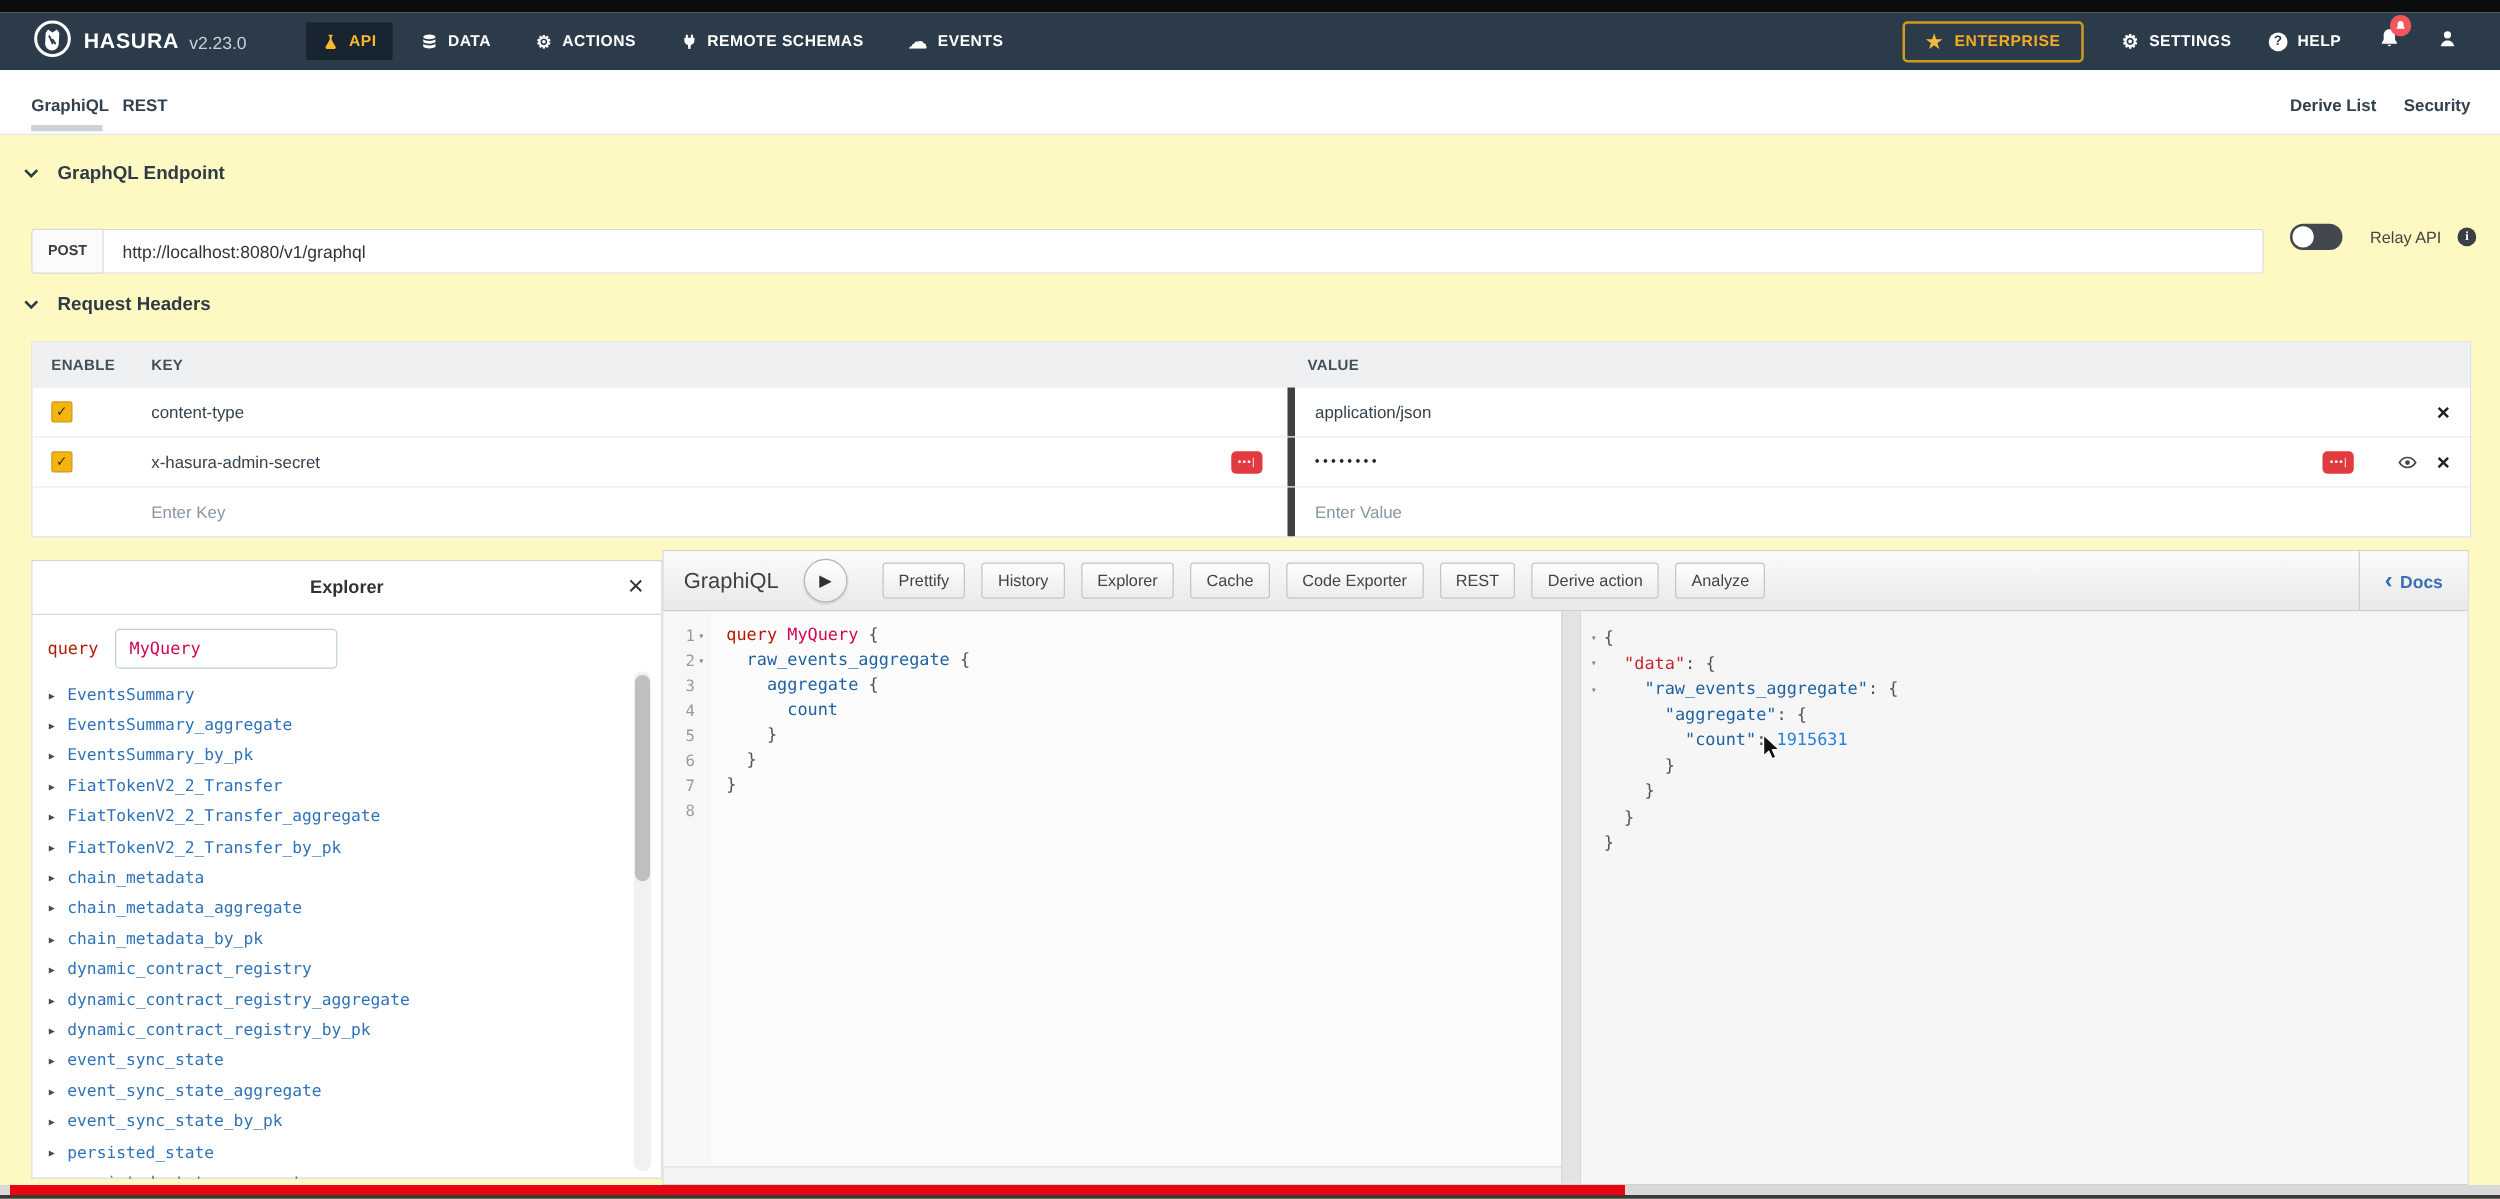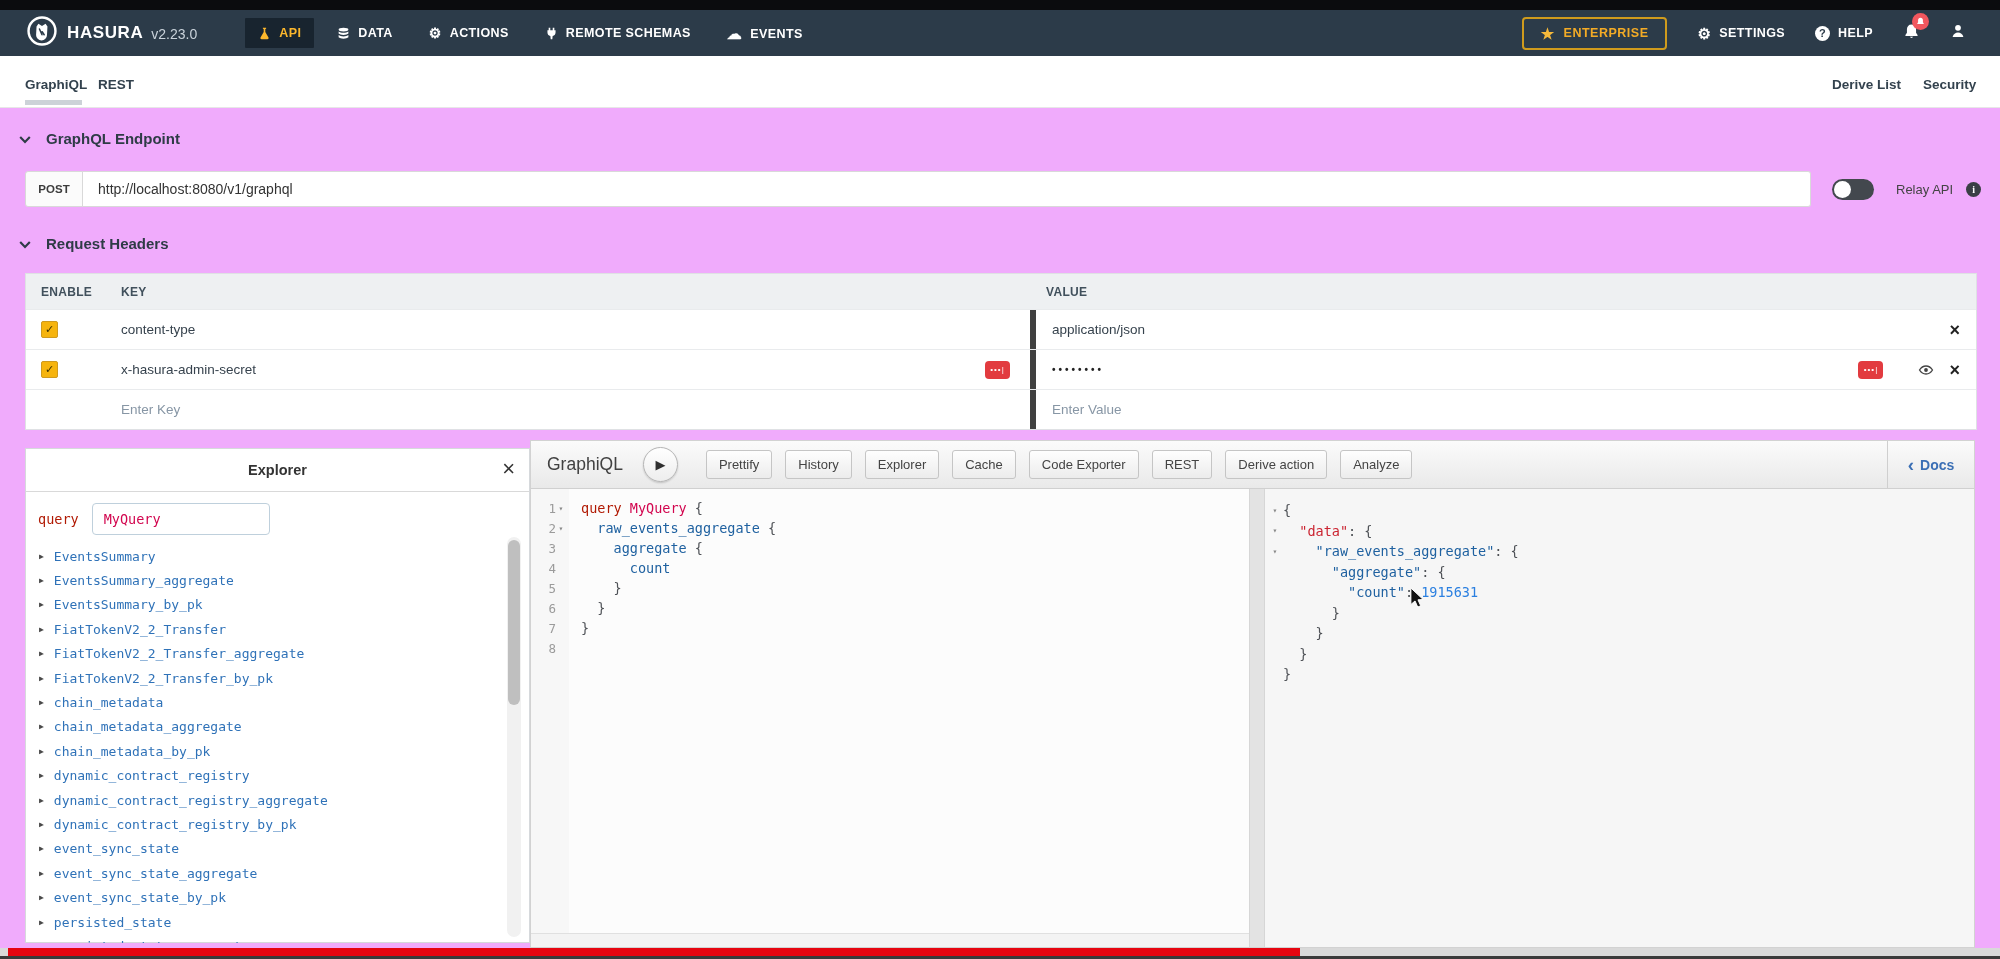--- a/index.html
+++ b/index.html
@@ -1,45 +1,45 @@
 <!DOCTYPE html>
 <html><head>
 <meta charset="utf-8">
 <style>
   html,body{margin:0;padding:0;background:#000;}
-  .screen{position:relative;width:2000px;height:959px;background:#f0abfc;font-family:"Liberation Sans",sans-serif;overflow:hidden;}
+  .screen{position:relative;width:2000px;height:959px;background:#fef9c3;font-family:"Liberation Sans",sans-serif;overflow:hidden;}
   .top-edge{position:absolute;top:0;left:0;width:2000px;height:10px;background:#0b0c0e;}
 
   
   .navbar{position:absolute;top:10px;left:0;width:2000px;height:46px;background:#2c3b49;display:flex;align-items:center;}
   .brand{display:flex;align-items:center;padding-left:26px;}
   .brand-name{color:#fff;font-weight:bold;font-size:17px;letter-spacing:.6px;margin-left:9px;}
   .brand-ver{color:#c9d2da;font-size:14px;margin-left:8px;margin-top:2px;}
   .nav-items{display:flex;align-items:center;margin-left:48px;gap:10px;}
-  .nav-item{display:flex;align-items:flex-end;gap:8px;color:#fff;font-size:12.5px;font-weight:bold;letter-spacing:.4px;padding:8px 13px;border-radius:1px;cursor:pointer;}
+  .nav-item{display:flex;align-items:center;gap:8px;color:#fff;font-size:12.5px;font-weight:bold;letter-spacing:.4px;padding:8px 13px;border-radius:1px;cursor:pointer;}
   .nav-item.active{background:#18242f;color:#fcb72c;}
   .nav-item .ni{display:inline-flex;align-items:center;font-size:14px;line-height:1;}
   .nav-right{margin-left:auto;display:flex;align-items:center;gap:30px;padding-right:34px;}
   .enterprise{display:flex;gap:9px;align-items:center;border:2px solid #cf9b1d;border-radius:4px;color:#f3ab26;font-weight:bold;font-size:12.5px;letter-spacing:.5px;padding:7px 17px;cursor:pointer;}
   .star{color:#f6b93b;font-size:15px;line-height:1;}
   .nav-link{display:flex;align-items:center;gap:8px;color:#fff;font-weight:bold;font-size:12.5px;letter-spacing:.4px;cursor:pointer;}
   .q-disc{width:15px;height:15px;border-radius:50%;background:#fff;color:#2c3b49;font-size:11px;font-weight:bold;display:flex;align-items:center;justify-content:center;}
   .gear-glyph{font-size:15px;line-height:1;}
   .bell-wrap{position:relative;cursor:pointer;display:flex;}
   .bell-badge{position:absolute;top:-10px;right:-9px;width:17px;height:17px;border-radius:50%;background:#f2575e;display:flex;align-items:center;justify-content:center;}
   .avatar{cursor:pointer;display:flex;}
 
   
   .subtabs{position:absolute;top:56px;left:0;width:2000px;height:51px;background:#fff;box-shadow:0 1px 0 #e7e7e7;}
   .tab{position:absolute;top:21px;font-size:13.5px;font-weight:bold;color:#33424e;cursor:pointer;}
   .tab-underline{position:absolute;left:25px;top:44px;width:57px;height:5px;background:#ccd2d8;}
 
   
   .section-title{position:absolute;display:flex;gap:15px;align-items:center;font-size:15px;font-weight:bold;color:#2e3b46;}
-  .post-row{position:absolute;left:25px;top:171px;height:36px;width:1786px;display:flex;}
+  .post-row{position:absolute;left:25px;top:183px;height:36px;width:1786px;display:flex;}
   .post-label{width:56px;background:#fbfbfb;border:1px solid #d9d9d9;border-radius:3px 0 0 3px;display:flex;align-items:center;justify-content:center;font-size:11.5px;font-weight:bold;color:#3c3c3c;}
   .endpoint-input{flex:1;border:1px solid #d9d9d9;border-left:none;background:#fff;border-radius:0 3px 3px 0;font-size:14px;color:#333;padding:0 15px;display:flex;align-items:center;}
   .relay{position:absolute;left:1832px;top:179px;display:flex;align-items:center;}
   .toggle{width:42px;height:21px;border-radius:11px;background:#43484e;position:relative;cursor:pointer;}
   .knob{position:absolute;left:2px;top:2px;width:17px;height:17px;border-radius:50%;background:#fff;}
   .relay-label{font-size:13px;color:#444;margin-left:22px;}
   .info-disc{width:15px;height:15px;border-radius:50%;background:#3a3f45;color:#fff;font-size:10px;font-weight:bold;display:flex;align-items:center;justify-content:center;margin-left:13px;font-family:"Liberation Serif",serif;}
 
   
   .htable{position:absolute;left:25px;top:273px;width:1950px;background:#fff;border:1px solid #dfe1e4;}

